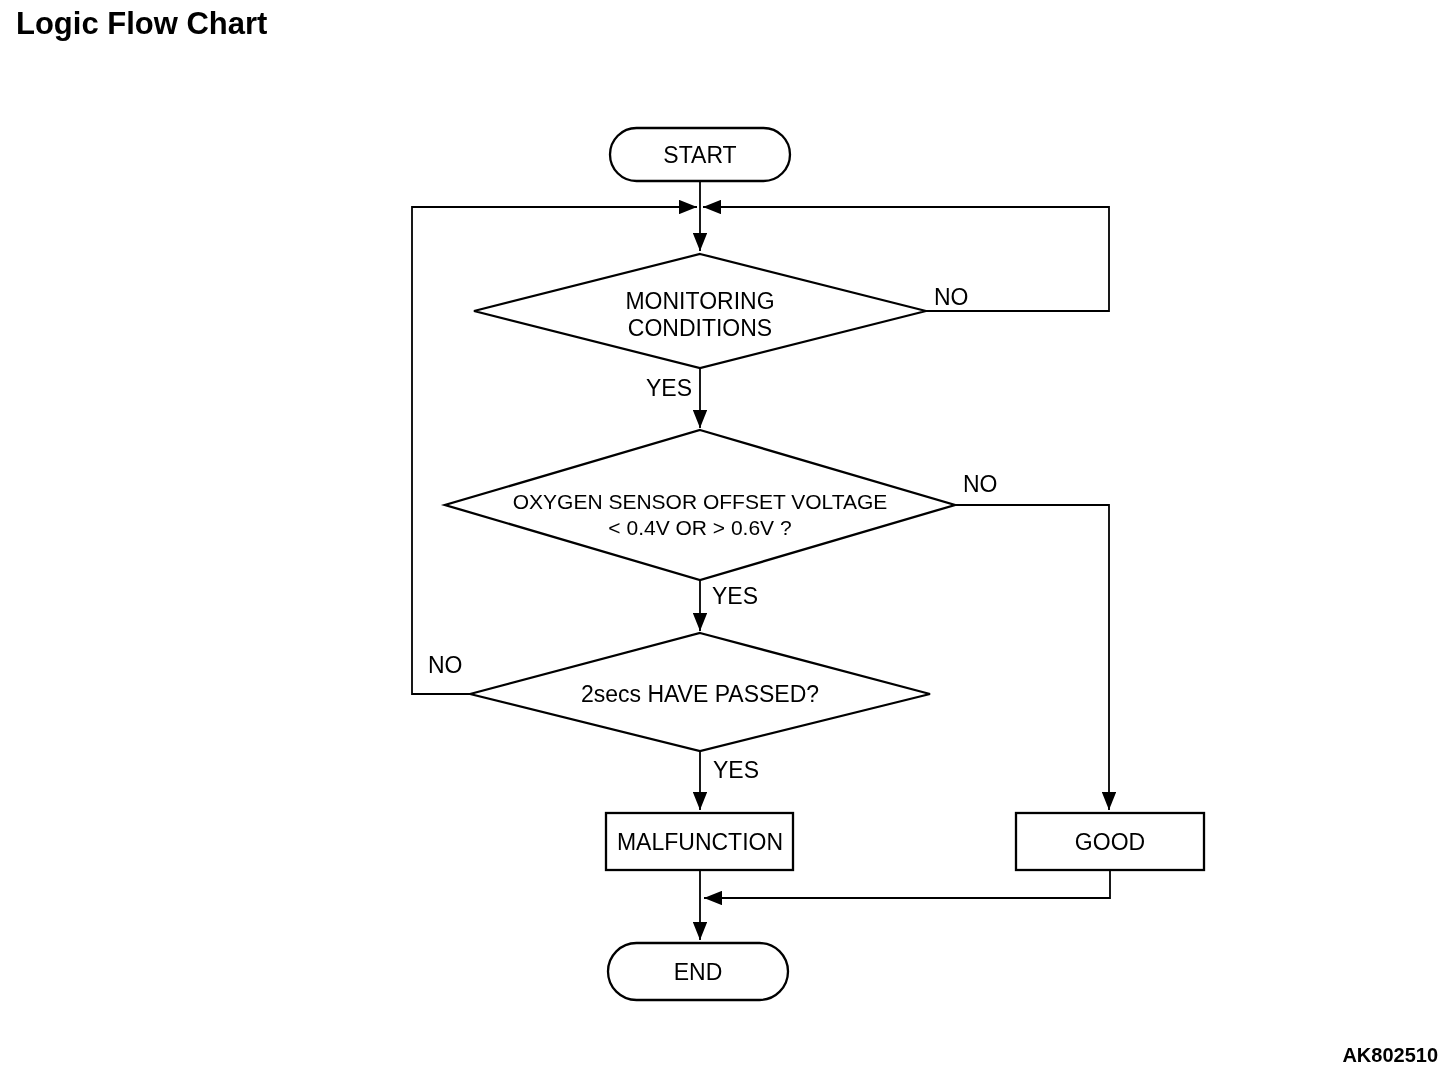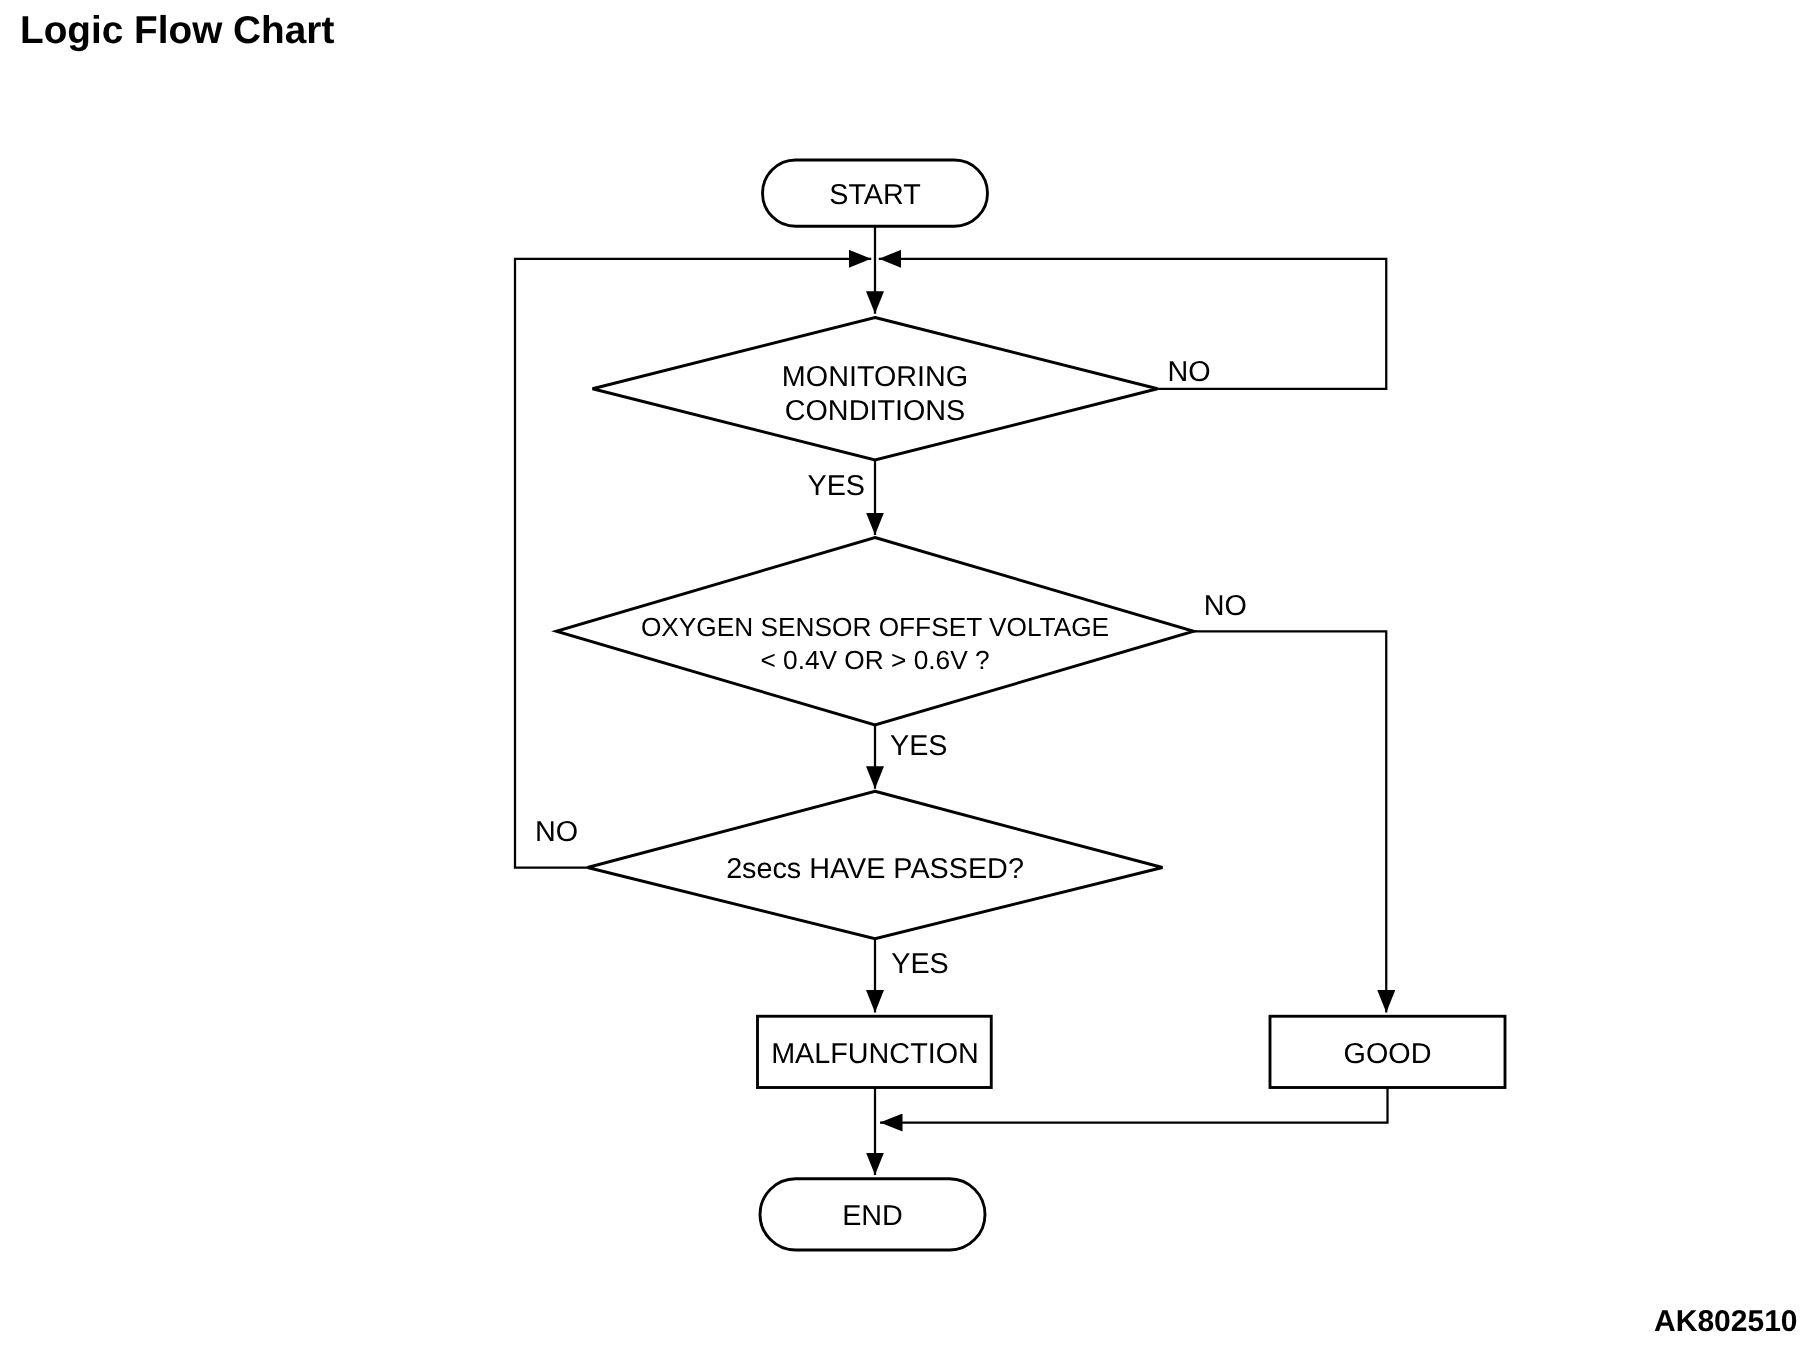--- a/index.html
+++ b/index.html
@@ -19,21 +19,21 @@
     margin: 0;
     font-size: 31px;
     font-weight: bold;
     color: #000000;
     letter-spacing: 0px;
   }
   .figure-code {
     position: absolute;
     right: 30px;
     top: 1044px;
-    font-size: 24px;
+    font-size: 20px;
     font-weight: bold;
     color: #000000;
   }
   svg.flowchart {
     position: absolute;
     left: 0;
     top: 0;
     width: 1456px;
     height: 1084px;
   }

